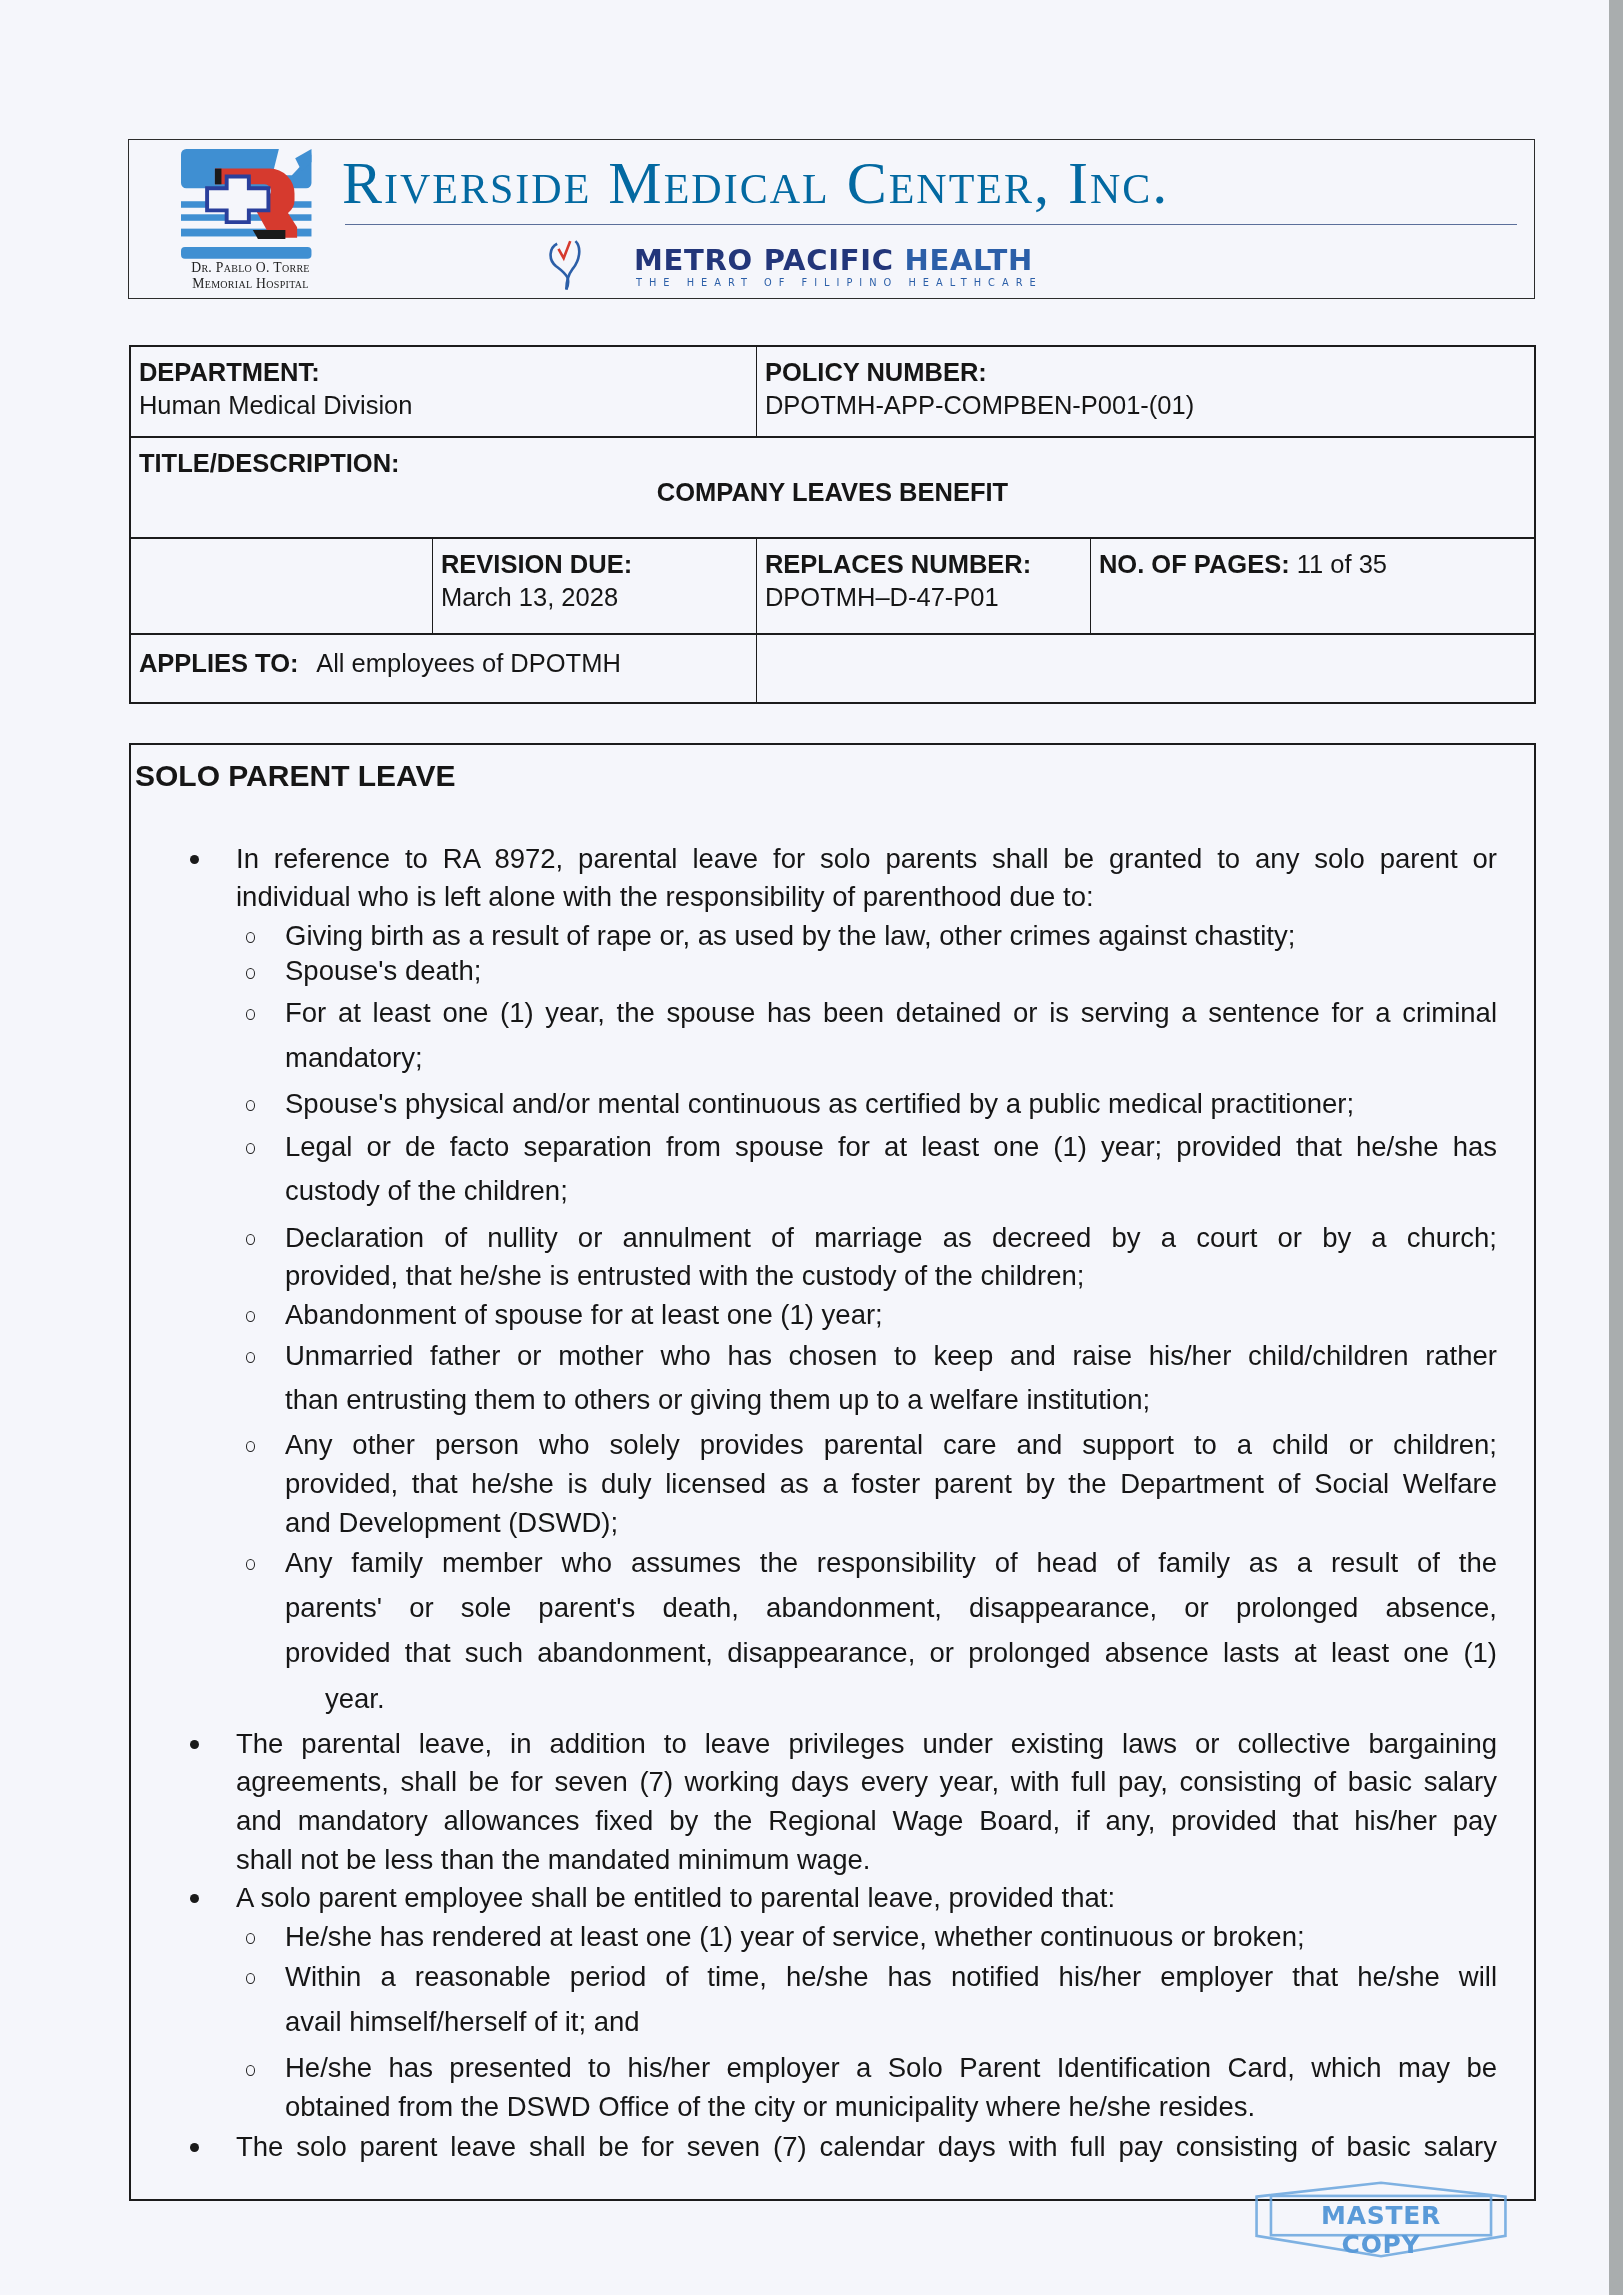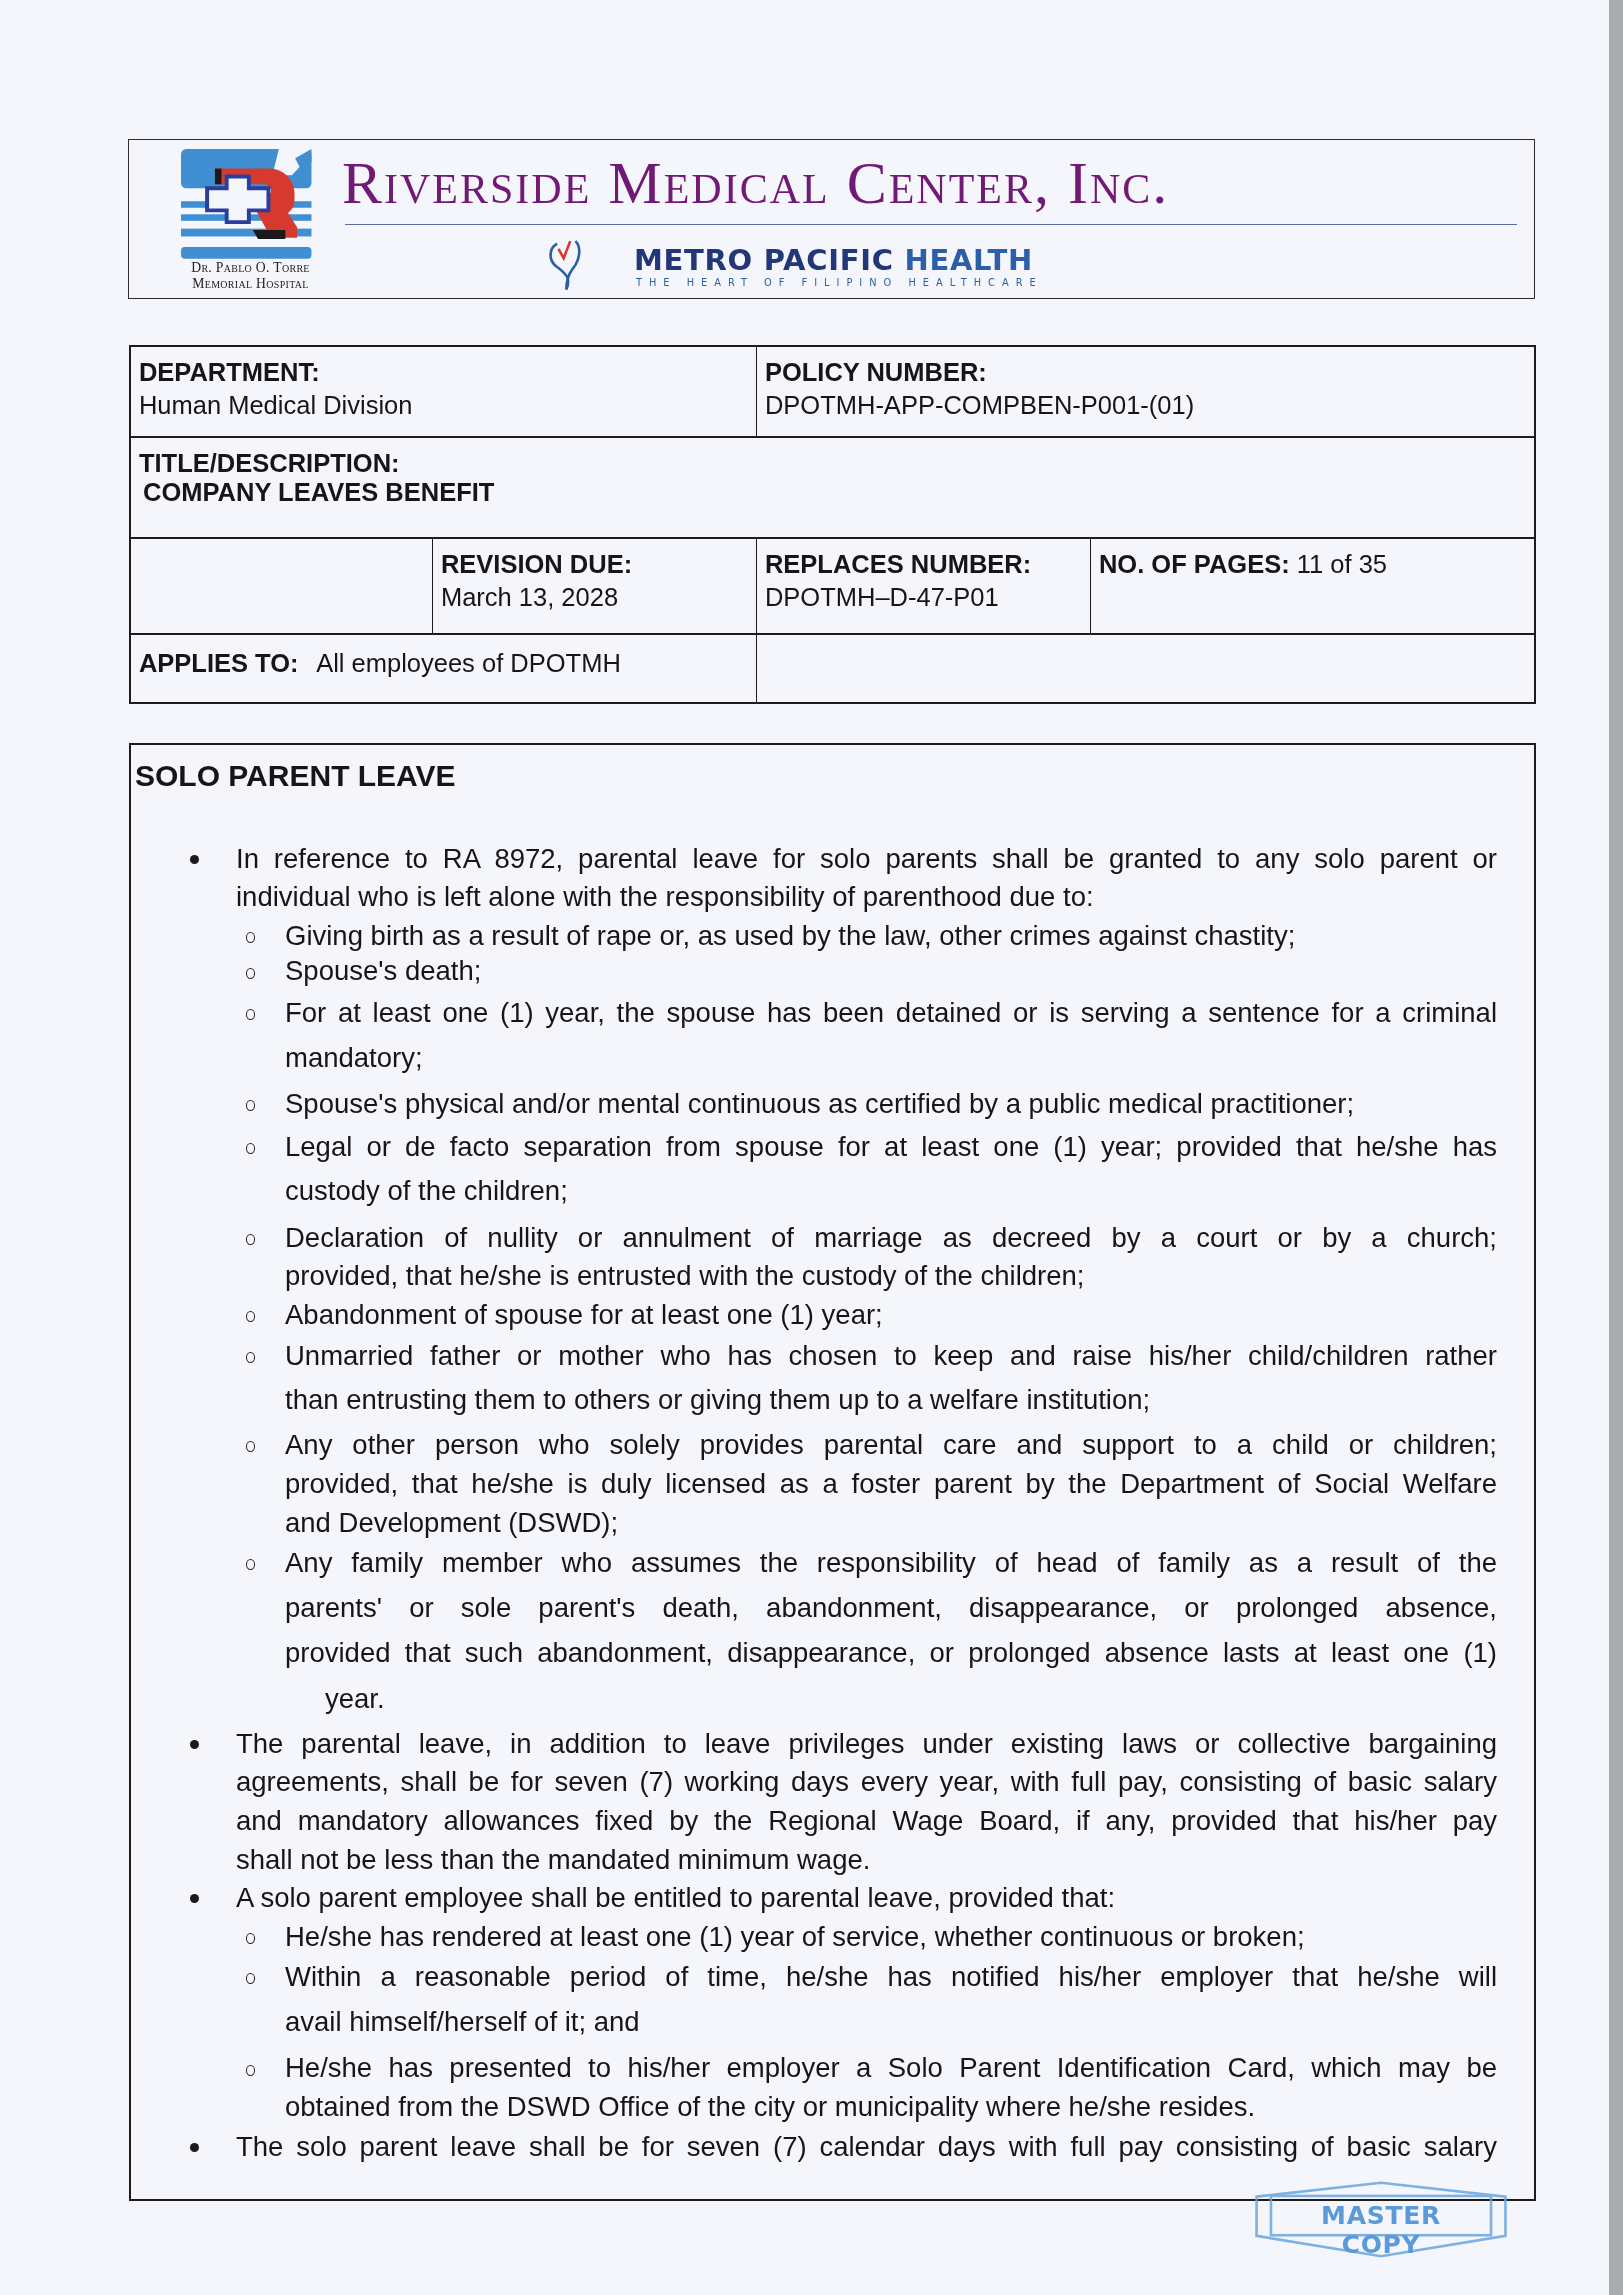--- a/index.html
+++ b/index.html
@@ -22,21 +22,21 @@
   }
   .logo { position: absolute; left: 52px; top: 9.2px; width: 137px; height: 111px; }
   .logo-sub {
     position: absolute; left: 33px; top: 120px; width: 177px; text-align: center;
     font-family: "Liberation Serif", "DejaVu Serif", serif; font-size: 13.7px; line-height: 15.7px;
     letter-spacing: 0.3px; font-variant: small-caps; color: #222;
   }
   .org-name {
     position: absolute; left: 213px; top: 10.5px; width: 1185px;
     font-family: "Liberation Serif", "DejaVu Serif", serif; font-size: 60px; line-height: 65px;
-    font-variant: small-caps; letter-spacing: 2px; color: #701a75; white-space: nowrap;
+    font-variant: small-caps; letter-spacing: 2px; color: #0369a1; white-space: nowrap;
   }
   .org-rule {
     position: absolute; left: 216px; top: 84px; width: 1172px; height: 1.3px;
     background: #5b6f9a;
   }
   .mph-heart { position: absolute; left: 419px; top: 97px; width: 34px; height: 54px; }
   .mph-name {
     position: absolute; left: 505px; top: 105px; font-family: "DejaVu Sans", sans-serif;
     font-weight: bold; font-size: 29px; line-height: 31px; color: #23367a; letter-spacing: 0.7px;
     white-space: nowrap;
@@ -49,21 +49,21 @@
 
   
   .info {
     position: absolute; left: 129px; top: 345px; width: 1407px; height: 359px;
     border: 2px solid #1c1c1c; box-sizing: border-box;
   }
   .cell { position: absolute; box-sizing: border-box; padding: 9.2px 6.5px 0 7.9px; font-size: 25.5px; line-height: 33px; }
   .lbl { font-weight: bold; }
   .hline { position: absolute; left: 0; height: 2px; background: #1c1c1c; }
   .vline { position: absolute; width: 1.3px; background: #1c1c1c; }
-  .title-val { position: absolute; left: 12px; width: 100%; text-align: left; font-weight: bold; font-size: 25.5px; top: 134px; }
+  .title-val { position: absolute; left: 0; width: 100%; text-align: center; font-weight: bold; font-size: 25.5px; top: 134px; }
 
   
   .content {
     position: absolute; left: 129px; top: 743px; width: 1407px; height: 1458px;
     border: 2px solid #1c1c1c; border-bottom-width: 2.6px; box-sizing: border-box;
   }
   .section-title {
     position: absolute; left: 4px; top: 14.4px; font-weight: bold; font-size: 30px; line-height: 33px;
   }
   .line {

